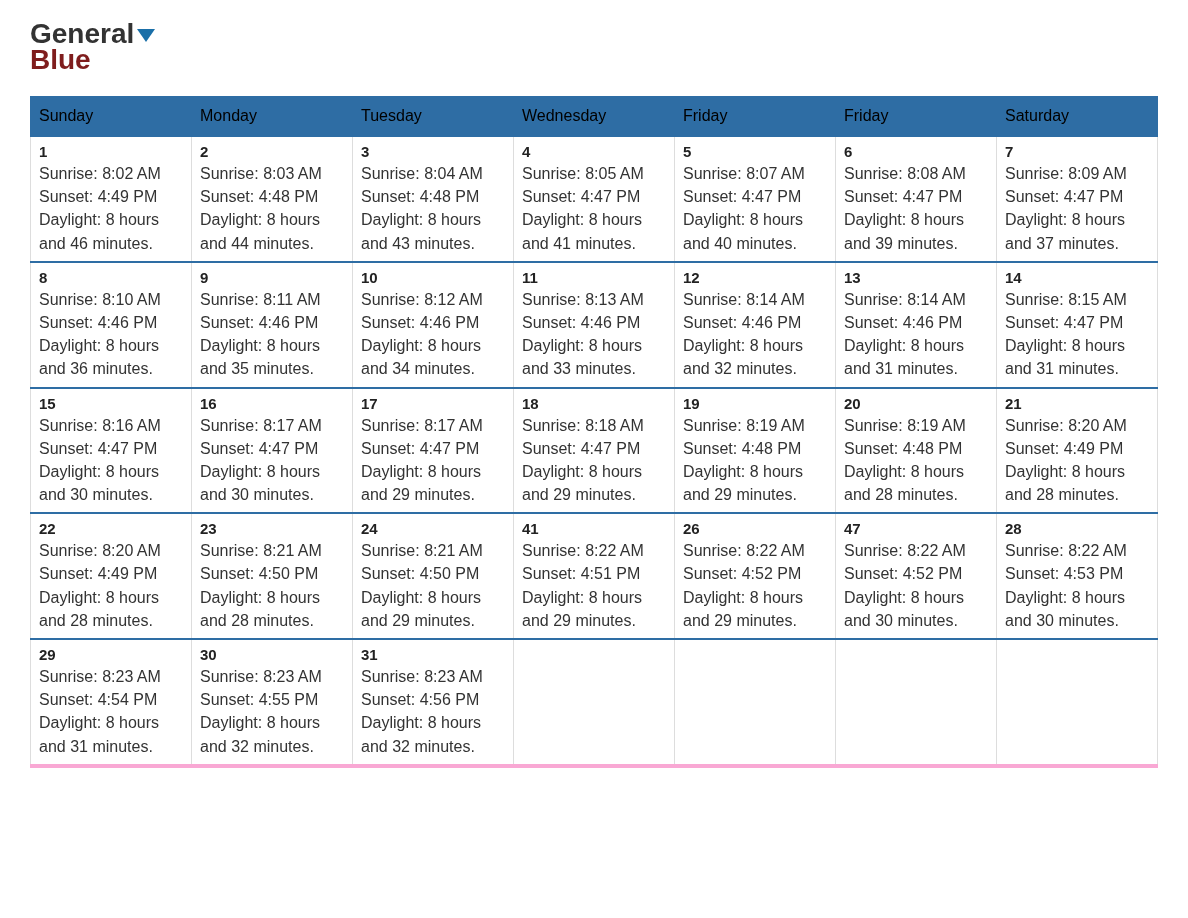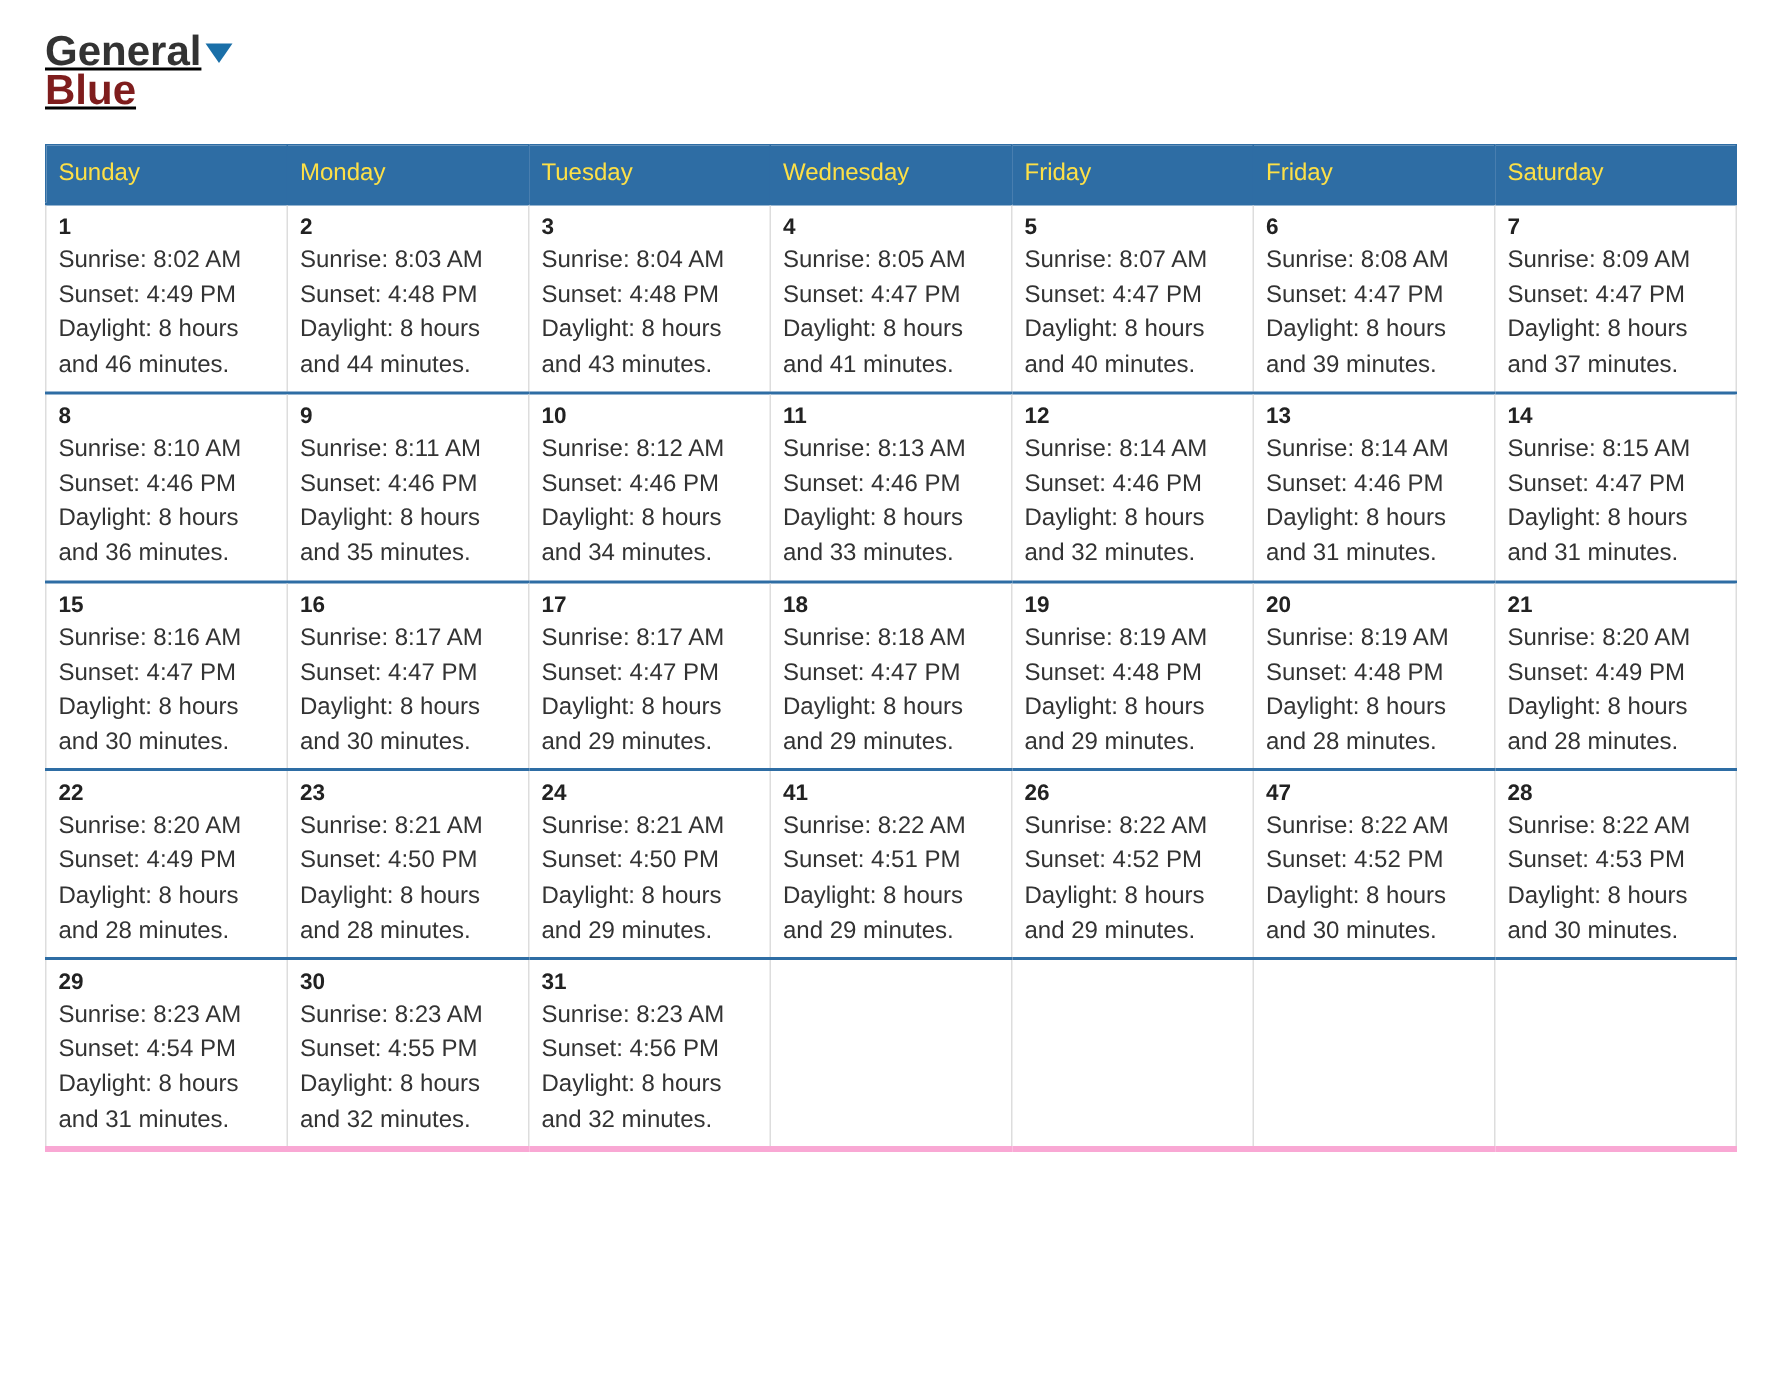--- a/index.html
+++ b/index.html
@@ -8,21 +8,20 @@
       background: #fff;
       padding: 20px 30px;
       width: 1188px;
       min-height: 918px;
     }
     .header {
       display: flex;
       justify-content: space-between;
       align-items: flex-end;
       margin-bottom: 20px;
-      text-decoration: underline;
     }
     .logo {
       display: flex;
       flex-direction: column;
       align-items: flex-start;
     }
     .logo-text {
       font-size: 28px;
       font-weight: bold;
       color: #333;
@@ -47,21 +46,21 @@
       font-size: 22px;
       font-weight: normal;
       color: #555;
     }
     table {
       width: 100%;
       border-collapse: collapse;
     }
     thead tr th {
       background-color: #2e6da4;
-      color: #fde047;
+      color: #000000;
       padding: 10px 8px;
       font-size: 16px;
       font-weight: normal;
       text-align: left;
       border: 1px solid #2e6da4;
     }
     tbody tr td {
       vertical-align: top;
       padding: 6px 8px;
       border-left: 1px solid #ddd;

